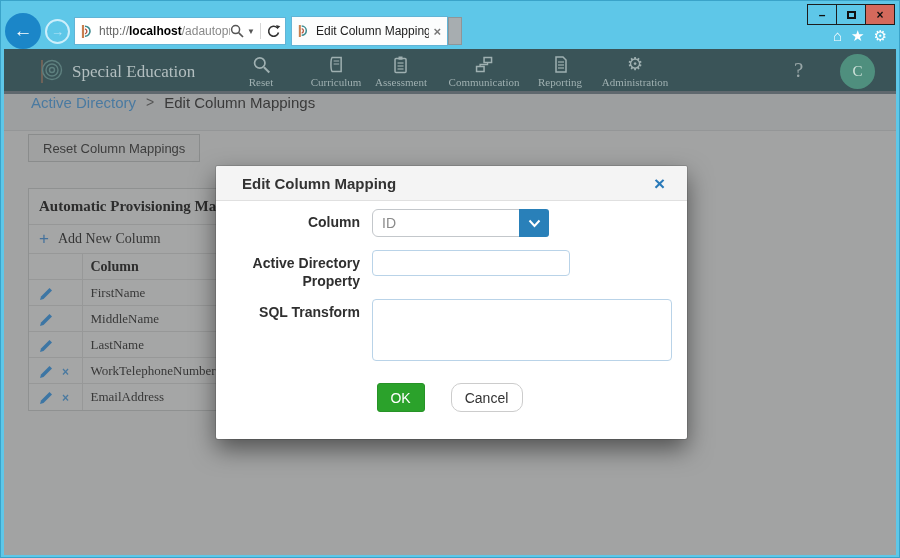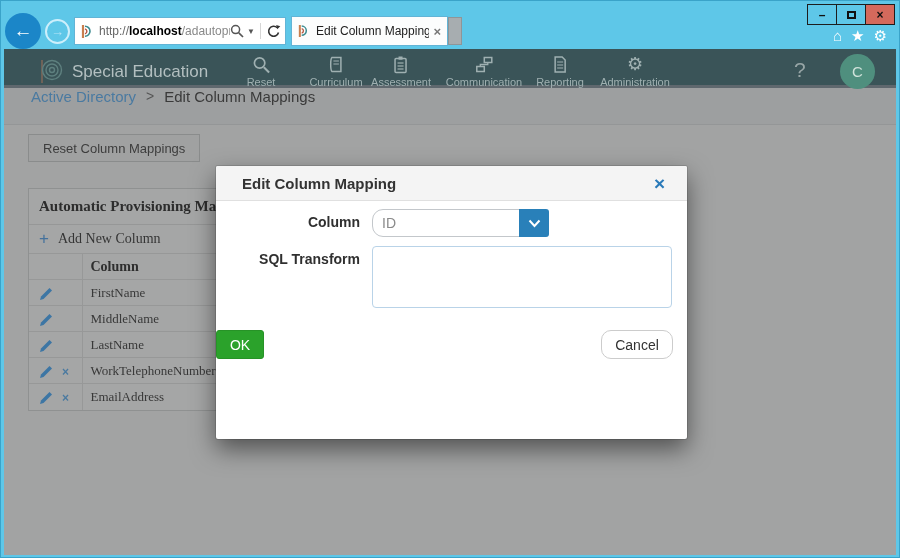--- a/index.html
+++ b/index.html
@@ -33,21 +33,21 @@
 
   .tab { position:absolute; left:290px; top:15px; width:157px; height:30px; background:#fcfdfd;
          border:1px solid #62b4d6; display:flex; align-items:center; padding:0 6px; z-index:20; }
   .tab-title { flex:1; font-size:12px; color:#222; white-space:nowrap; overflow:hidden; margin-left:6px; }
   .tab-close { color:#777; font-size:13px; font-weight:bold; margin-left:4px; cursor:pointer; }
   .tab-stub { position:absolute; left:447px; top:16px; width:14px; height:28px; background:#a7adb0; border:1px solid #8f9598; z-index:19; }
 
   
   .viewport { position:absolute; left:3px; top:48px; width:892px; height:506px; background:#a2a3a3; overflow:hidden; }
 
-  .navbar { position:relative; height:39px; background:#3a5458; border-bottom:3px solid #5f686e; }
+  .navbar { position:relative; height:45px; background:#3a5458; border-bottom:3px solid #5f686e;font-family:Liberation Serif, serif; }
   .logo { position:absolute; left:35px; top:9px; }
   .app-title { position:absolute; left:68px; top:13px; font-size:17px; color:#b3bfc0; }
   .nav-item { position:absolute; top:5px; transform:translateX(-50%); text-align:center; color:#9fb0b1; cursor:pointer; }
   .nav-item .nicon { height:20px; display:flex; align-items:center; justify-content:center; }
   .nav-item .nlabel { font-size:11px; margin-top:2px; white-space:nowrap; }
   .nav-gear { font-size:18px; line-height:20px; color:#9fb0b1; }
   .nav-help { position:absolute; left:790px; top:9px; font-size:21px; color:#98a6a7; cursor:pointer; }
   .avatar { position:absolute; left:836px; top:5px; width:35px; height:35px; border-radius:50%;
             background:#4f8f7e; color:#cfe2da; display:flex; align-items:center; justify-content:center; font-size:15px; cursor:pointer; }
 
@@ -80,30 +80,30 @@
            box-shadow:0 10px 24px rgba(0,0,0,.5), 0 0 0 1px rgba(0,0,0,.12); font-family:"Liberation Sans",sans-serif; }
   .modal-header { height:35px; background:#f4f4f4; border-bottom:1px solid #e0e0e0; border-radius:2px 2px 0 0;
                   display:flex; align-items:center; }
   .modal-title { font-size:15px; font-weight:bold; color:#333; padding-left:26px; flex:1; }
   .modal-close { color:#2a7ab9; font-size:19px; font-weight:bold; padding-right:22px; cursor:pointer; line-height:1; }
   .form-row { display:flex; align-items:flex-start; }
   .form-label { width:156px; text-align:right; padding:5px 12px 0 0; font-size:14px; font-weight:bold; color:#2f2f2f; line-height:1.25; }
   .row-column { margin-top:8px; }
   .row-adprop { margin-top:13px; }
   .row-sql { margin-top:9px; }
-  .selectbox { width:177px; height:28px; border:1px solid #c3c7cb; border-radius:11px; display:flex; align-items:center;
+  .selectbox { width:177px; height:28px; border:1px solid #c3c7cb; border-radius:6px; display:flex; align-items:center;
                background:#fff; cursor:pointer; }
   .select-value { flex:1; font-size:14px; color:#8a8a8a; padding-left:9px; }
   .select-btn { width:30px; height:28px; margin:-1px -1px -1px 0; background:#2980b9; border-radius:0 3px 3px 0;
                 display:flex; align-items:center; justify-content:center; }
   .text-input { width:198px; height:26px; border:1px solid #b9d3e8; border-radius:4px; padding:0 7px; font-size:13px;
                 font-family:"Liberation Sans",sans-serif; outline:none; }
   .textarea { width:300px; height:62px; border:1px solid #b9d3e8; border-radius:4px; padding:4px 7px; font-size:13px;
               font-family:"Liberation Sans",sans-serif; resize:none; outline:none; }
-  .btn-row { display:flex; justify-content:space-between; gap:26px; margin-top:22px; padding-right:14px; }
+  .btn-row { display:flex; justify-content:center; gap:26px; margin-top:22px; padding-right:14px;padding-left:10px; }
   .ok-btn { min-width:48px; height:29px; background:#2ba22b; border:1px solid #279327; border-radius:3px;
             color:#fff; font-size:14px; font-family:"Liberation Sans",sans-serif; cursor:pointer; }
   .cancel-btn { min-width:72px; height:29px; background:#fff; border:1px solid #ccc; border-radius:10px;
                 color:#333; font-size:14px; font-family:"Liberation Sans",sans-serif; cursor:pointer; }
 </style>
 </head>
 <body>
 
 <div class="window">
 
@@ -308,20 +308,24 @@
         <div class="selectbox">
           <span class="select-value">ID</span>
           <span class="select-btn">
             <svg width="13" height="9" viewBox="0 0 13 9">
                 <polyline points="1.5,1.5 6.5,7 11.5,1.5" fill="none" stroke="#fff" stroke-width="2"></polyline>
               </svg>
           </span>
         </div>
       </div>
 
+      <div class="form-row row-adprop">
+        <div class="form-label">Active Directory Property</div>
+        <input class="text-input" type="text" value="" style="">
+      </div>
 
       <div class="form-row row-sql">
         <div class="form-label">SQL Transform</div>
         <textarea class="textarea" style=""></textarea>
       </div>
 
       <div class="btn-row">
         <button class="ok-btn">OK</button>
         <button class="cancel-btn">Cancel</button>
       </div>

